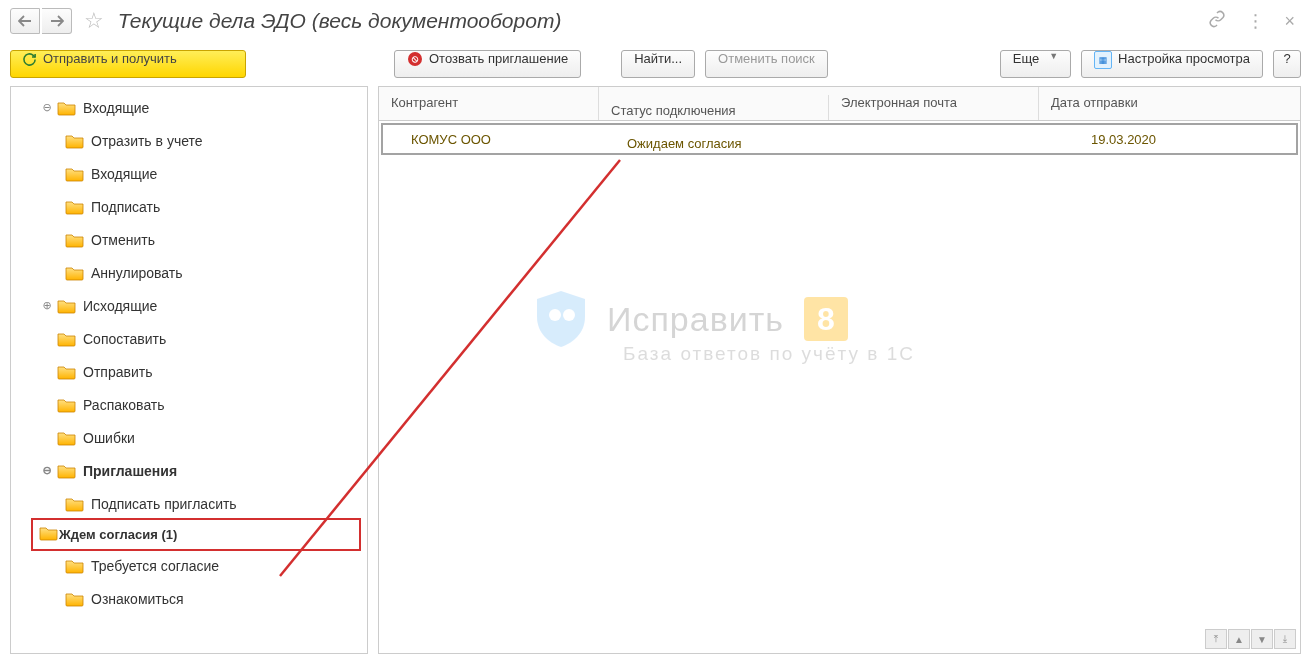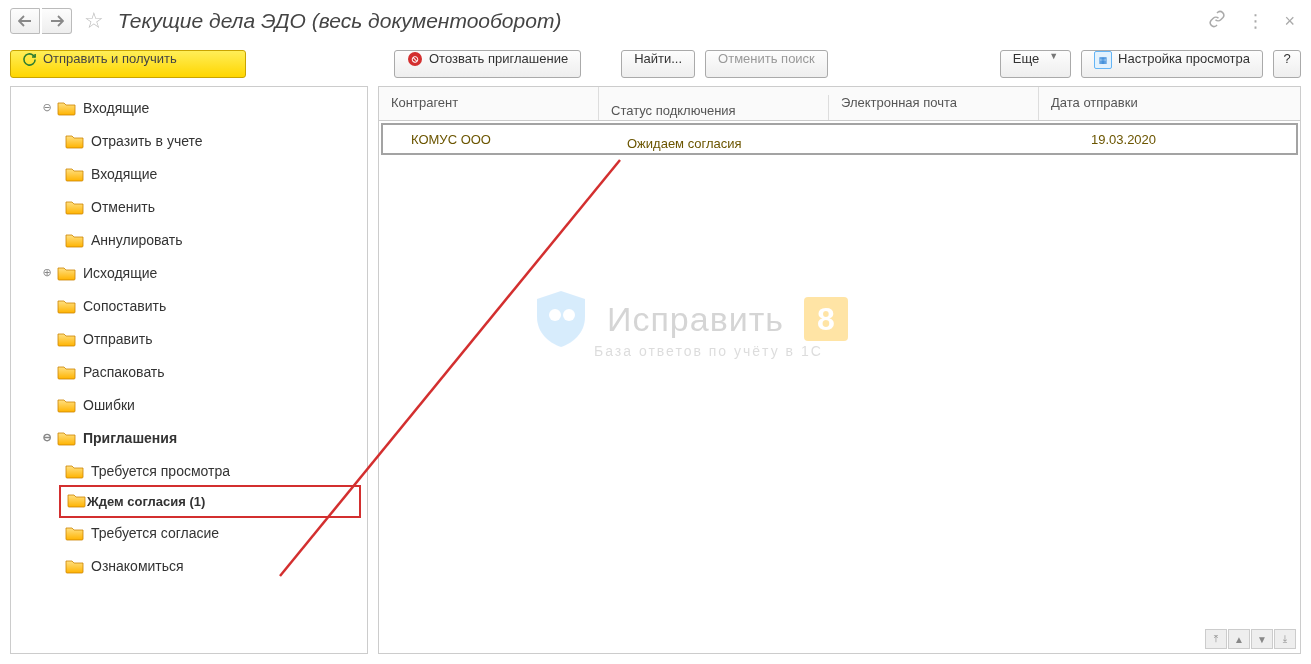--- a/index.html
+++ b/index.html
@@ -107,21 +107,21 @@
     width:20px;height:16px;
     margin:0 6px 0 2px;
     flex-shrink:0;
   }
   .folder-icon svg { width:20px; height:16px; }
   .tree-item.level-1 { padding-left: 28px; }
   .tree-item.level-2 { padding-left: 52px; }
   .tree-item.bold { font-weight:bold; }
   .highlight-box {
     border:2px solid #d32f2f;
-    margin: -2px 6px -2px 48px;
+    margin: -2px 6px -2px 20px;
     padding: 2px 2px 2px 6px;
     display:flex;align-items:center;
     height:33px;
   }
 
   .content {
     flex:1;
     border:1px solid #ccc;
     display:flex;
     flex-direction:column;
@@ -160,21 +160,21 @@
   .watermark {
     position:absolute;
     top:200px; left:150px;
     display:flex; align-items:center; gap:14px;
     opacity:0.35;
     pointer-events:none;
   }
   .wm-shield { width:64px;height:64px; }
   .wm-text1 { font-size:34px; color:#888; letter-spacing:1px;}
   .wm-8 { width:44px;height:44px;background:#ffb300;color:#fff;font-size:32px;font-weight:bold;display:flex;align-items:center;justify-content:center;border-radius:4px;margin-left:6px;}
-  .wm-sub { position:absolute; top:256px; left:215px; font-size:14px; color:#aaa; letter-spacing:2px; opacity:0.4; pointer-events:none;}
+  .wm-sub { position:absolute; top:256px; left:244px; font-size:19px; color:#aaa; letter-spacing:2px; opacity:0.4; pointer-events:none;}
 
   .scroll-ctrl {
     position:absolute;
     bottom:4px; right:4px;
     display:flex; gap:1px;
   }
   .scroll-ctrl .sbtn {
     width:22px;height:20px;
     background:#eee;border:1px solid #ccc;
     display:flex;align-items:center;justify-content:center;
@@ -285,20 +285,26 @@
     <div class="tree-item level-2">
       <span class="folder-icon"><svg viewBox="0 0 20 16">
             <use href="#folder"></use>
           </svg></span>
       <span class="label">Входящие</span>
     </div>
     <div class="tree-item level-2">
       <span class="folder-icon"><svg viewBox="0 0 20 16">
             <use href="#folder"></use>
           </svg></span>
+      <span class="label">Подписать</span>
+    </div>
+    <div class="tree-item level-2">
+      <span class="folder-icon"><svg viewBox="0 0 20 16">
+            <use href="#folder"></use>
+          </svg></span>
       <span class="label">Отменить</span>
     </div>
     <div class="tree-item level-2">
       <span class="folder-icon"><svg viewBox="0 0 20 16">
             <use href="#folder"></use>
           </svg></span>
       <span class="label">Аннулировать</span>
     </div>
 
     <div class="tree-item level-1">
@@ -341,21 +347,21 @@
       <span class="toggle">⊖</span>
       <span class="folder-icon"><svg viewBox="0 0 20 16">
             <use href="#folder"></use>
           </svg></span>
       <span class="label">Приглашения</span>
     </div>
     <div class="tree-item level-2">
       <span class="folder-icon"><svg viewBox="0 0 20 16">
             <use href="#folder"></use>
           </svg></span>
-      <span class="label">Требуется просмотра</span>
+      <span class="label">Подписать пригласить</span>
     </div>
     <div class="highlight-box">
       <span class="folder-icon"><svg viewBox="0 0 20 16">
             <use href="#folder"></use>
           </svg></span>
       <span class="label" style="font-weight:bold;">Ждем согласия (1)</span>
     </div>
     <div class="tree-item level-2">
       <span class="folder-icon"><svg viewBox="0 0 20 16">
             <use href="#folder"></use>

